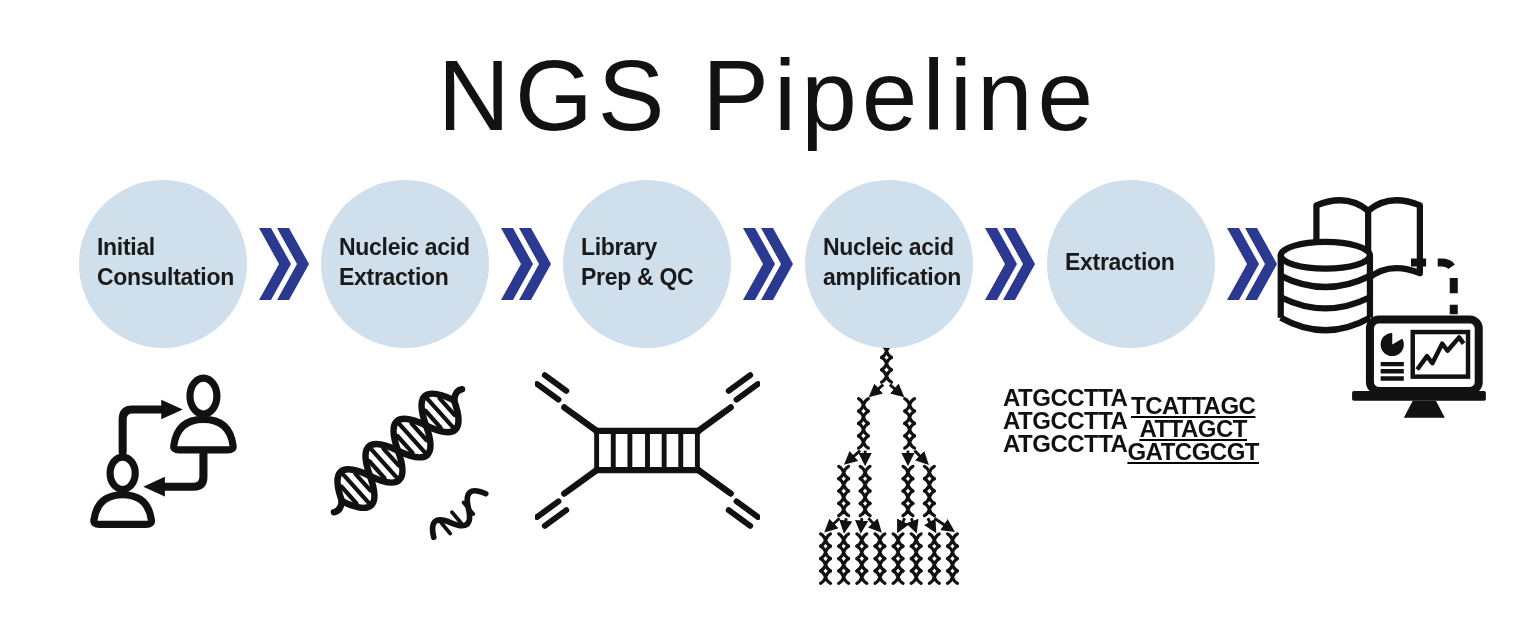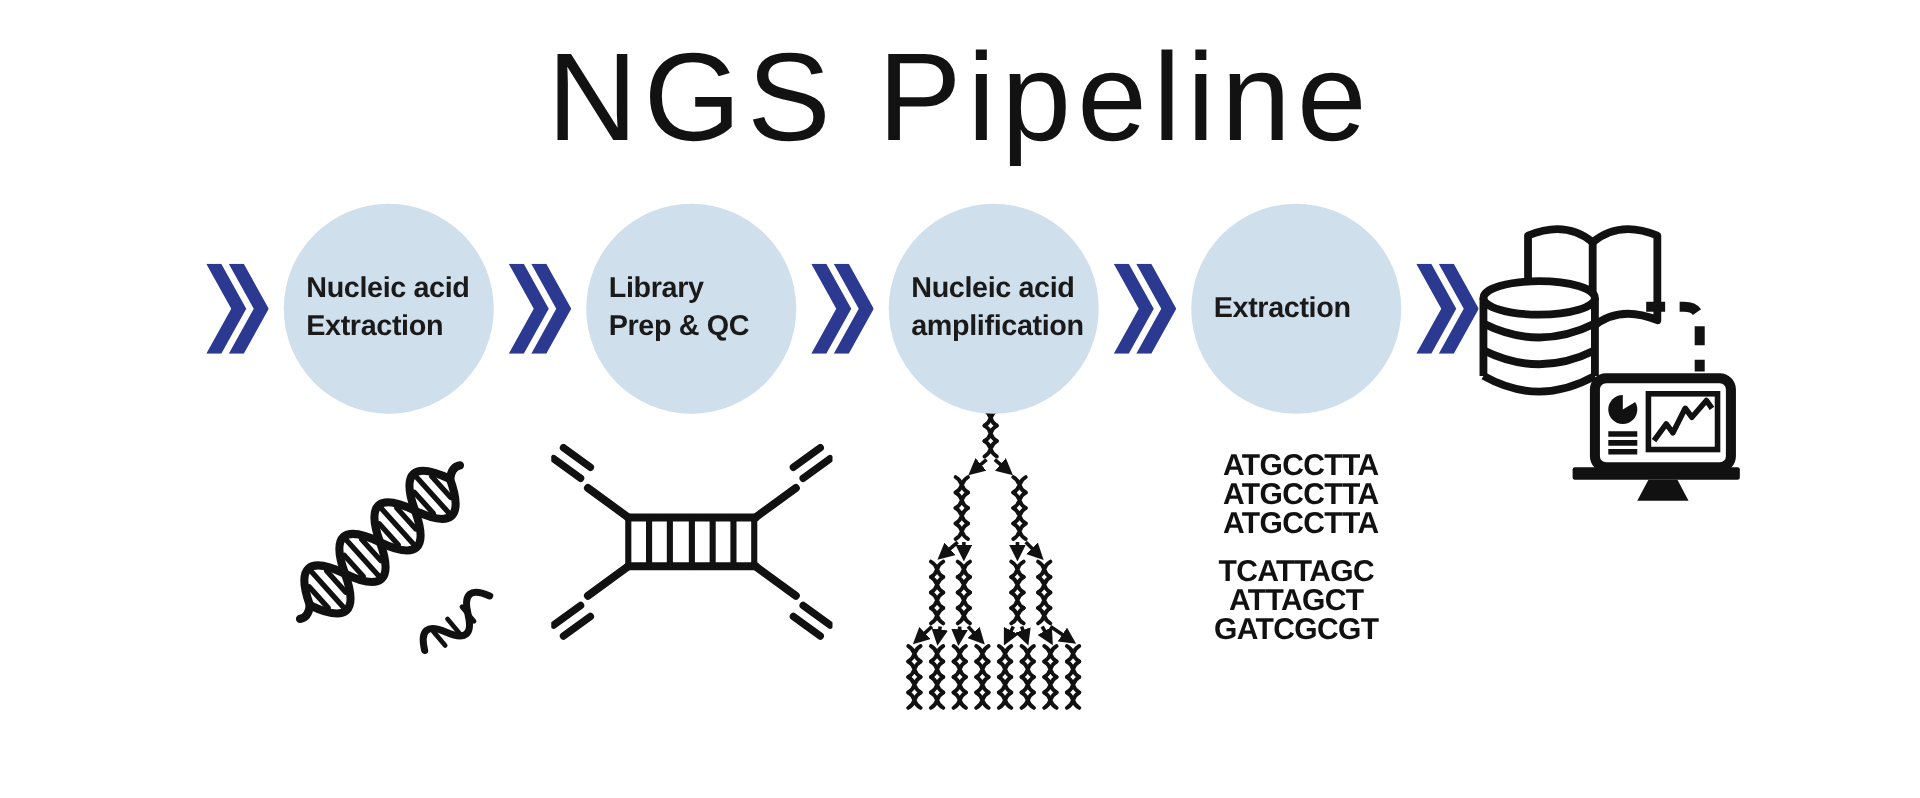--- a/index.html
+++ b/index.html
@@ -1,21 +1,21 @@
 <!DOCTYPE html>
 <html style="--circle-fill: #cfe0ec; --chevron-blue: #2b3990;"><head>
 <meta charset="utf-8">
 <style>
   html,body{margin:0;padding:0;background:#fff;}
   .page{
     width:1536px;height:638px;position:relative;background:#fff;
     font-family:"Liberation Sans", sans-serif;overflow:hidden;
   }
   .title{
-    margin:0;padding-top:26px;text-align:center;
+    margin:17px;padding-top:26px;text-align:center;
     font-size:100px;font-weight:400;letter-spacing:5px;
     color:#121212;line-height:1.05;
   }
   .pipeline{
     display:flex;justify-content:center;align-items:flex-start;
     gap:4px;margin-top:32px;
   }
   .step{display:flex;flex-direction:column;align-items:center;width:184px;}
   .circle{
     width:168px;height:168px;border-radius:50%;
@@ -30,37 +30,59 @@
     font-weight:bold;font-size:23px;line-height:1.3;color:#1a1a1a;
     white-space:pre-line;letter-spacing:-0.3px;
   }
   .chev{margin-top:48px;flex:0 0 auto;}
   .chev svg polygon{fill:var(--chevron-blue,#2b3990);}
   .icon-wrap{display:flex;justify-content:center;}
   .iw-consult{margin-top:10px;}
   .iw-dna{margin-top:2px;}
   .iw-library{margin-top:24px;}
   .iw-amp{margin-top:-40px;}
-  .iw-reads{margin-top:30px;flex-direction:column;align-items:flex-end;}
+  .iw-reads{margin-top:30px;flex-direction:row;align-items:center;}
   .iw-bioit{margin-top:4px;}
   .reads-block{display:flex;flex-direction:column;align-items:center;}
-  .reads-block + .reads-block{margin-top:16px;}
+  .reads-block + .reads-block{margin-top:16px;text-decoration:underline;}
   .read-line{
     display:block;font-weight:bold;font-size:24px;line-height:23px;
     letter-spacing:-0.5px;color:#111;text-align:center;
   }
 </style>
 </head>
 <body>
 
 <div class="page">
   <h1 class="title">NGS Pipeline</h1>
 
   <div class="pipeline">
 
+    <div class="step">
+      <div class="circle">
+        <span class="step-label">Initial
+Consultation</span>
+      </div>
+      <div class="icon-wrap iw-consult">
+        <svg width="175" height="173" viewBox="0 0 195 192">
+          <g fill="none" stroke="#111" stroke-width="9" stroke-linecap="round" stroke-linejoin="round">
+            <path d="M52,104 L52,68 Q52,57 63,57 L95,57"></path>
+            <path d="M142,107 L142,132 Q142,143 131,143 L99,143"></path>
+          </g>
+          <polygon points="95,46 119,57 95,68" fill="#111"></polygon>
+          <polygon points="99,132 75,143 99,154" fill="#111"></polygon>
+          <g fill="#fff" stroke="#111" stroke-width="8" stroke-linejoin="round">
+            <path d="M109,97 Q113,68 142,68 Q171,68 175,97 Q176,102 169,102 L115,102 Q108,102 109,97 Z"></path>
+            <ellipse cx="142" cy="42" rx="15" ry="20"></ellipse>
+            <path d="M20,180 Q24,152 52,152 Q80,152 84,180 Q85,185 78,185 L26,185 Q19,185 20,180 Z"></path>
+            <ellipse cx="52" cy="128" rx="14" ry="18"></ellipse>
+          </g>
+        </svg>
+      </div>
+    </div>
 
     <div class="chev">
       <svg width="50" height="72" viewBox="0 0 50 72">
         <polygon points="0,0 12,0 32,36 12,72 0,72 20,36"></polygon>
         <polygon points="18,0 30,0 50,36 30,72 18,72 38,36"></polygon>
       </svg>
     </div>
 
     <div class="step">
       <div class="circle">

